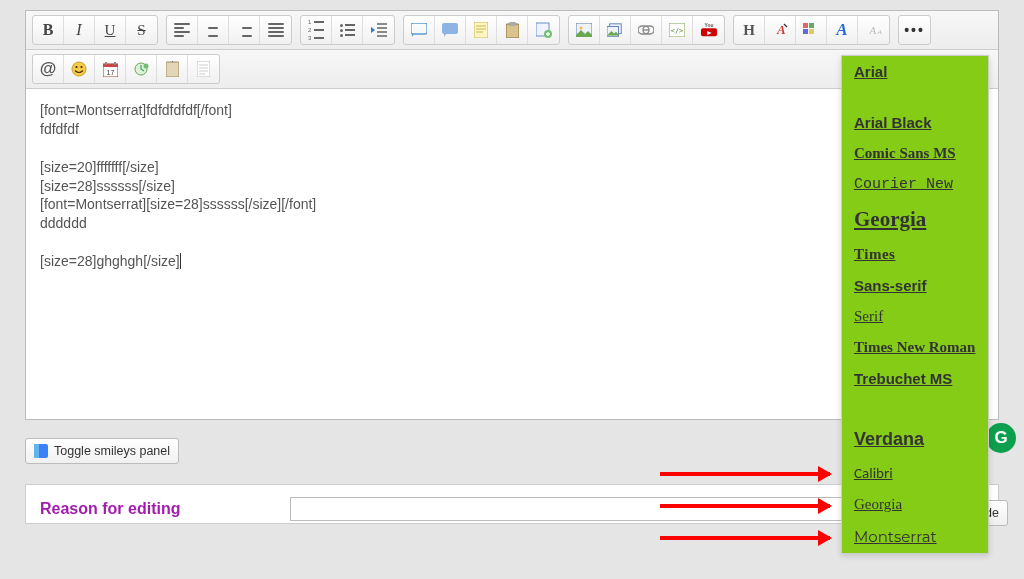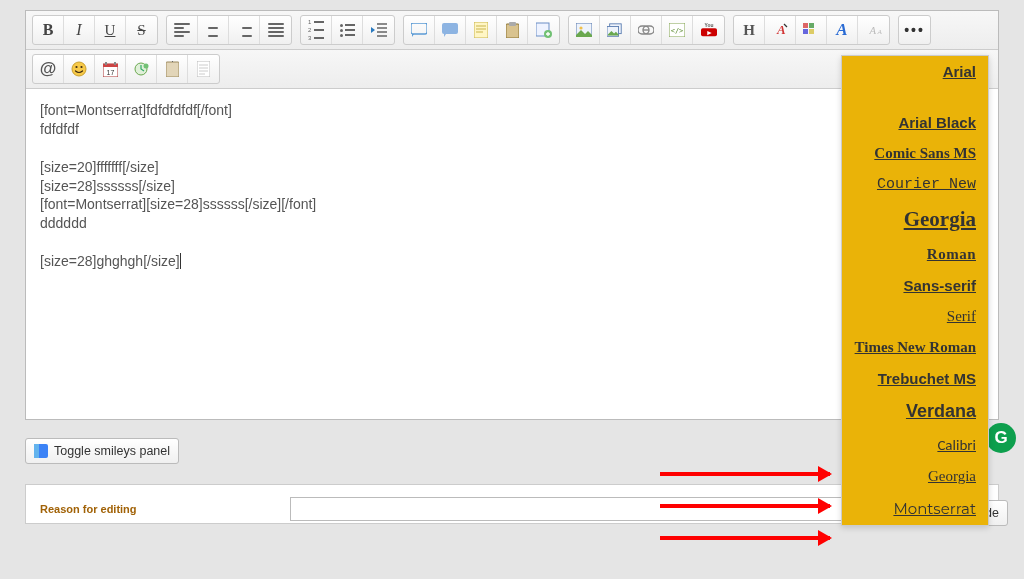--- a/index.html
+++ b/index.html
@@ -16,35 +16,35 @@
 .strike { text-decoration: line-through; font-family: 'Times New Roman', serif; font-size: 15px; }
 .toolbar-row2 { background: linear-gradient(#f7f7f7,#ededed); border-bottom: 1px solid #ccc; padding: 4px 6px; display: flex; align-items: center; gap: 2px; }
 .edit-area { background: #fff; padding: 12px 14px; min-height: 330px; font-family: Verdana, sans-serif; font-size: 14px; color: #555; white-space: pre-wrap; line-height: 1.35; }
 .caret { display:inline-block; width:1px; height:16px; background:#333; vertical-align:text-bottom; margin-left:0px; }
 .smileys-panel-wrap { margin: 18px 25px 0 25px; }
 .smileys-btn { display: inline-flex; align-items: center; gap: 6px; border: 1px solid #bbb; background: linear-gradient(#fff,#f0f0f0); padding: 5px 8px; border-radius: 3px; font-size: 12.5px; color: #333; cursor: pointer; }
 .smileys-icon { width: 14px; height: 14px; background: #3b82f6; border-radius: 2px; display: inline-block; position: relative; }
 .smileys-icon::before { content:''; position:absolute; left:0; top:0; width:5px; height:14px; background:#63b3ed; }
 .hide-btn { position: absolute; right: 16px; top: 500px; border: 1px solid #bbb; background: linear-gradient(#fff,#f0f0f0); padding: 5px 8px; border-radius: 3px; font-size: 12.5px; color: #333; cursor: pointer; text-align: right; }
 .reason-row { margin: 20px 25px 0 25px; background: #fff; border: 1px solid #ccc; padding: 12px 14px 2px; display: flex; align-items: center; gap: 10px; }
-.reason-label { font-weight: bold; font-size: 11px; color: #a16207; min-width: 240px; }
+.reason-label { font-weight: bold; font-size: 16px; color: #a21caf; min-width: 240px; }
 .reason-input { flex: 1; height: 24px; border: 1px solid #bbb; padding: 2px 6px; font-size: 12px; }
-.font-dropdown { position: absolute; right: 35px; top: 55px; width: 148px; background: #eab308; border: 1px solid #ccc; box-shadow: 0 2px 6px rgba(0,0,0,0.15); z-index: 100; font-size: 15px; text-align: right; }
+.font-dropdown { position: absolute; right: 35px; top: 55px; width: 148px; background: #84cc16; border: 1px solid #ccc; box-shadow: 0 2px 6px rgba(0,0,0,0.15); z-index: 100; font-size: 15px; }
 .font-item { padding: 7px 12px; cursor: pointer; text-decoration: underline; color: #333; }
 .f-arial { font-family: Arial; font-weight: bold; }
 .f-arialblack { font-family: 'Arial Black', Arial; font-weight: 900; margin-top: 20px; }
 .f-comic { font-family: 'Comic Sans MS', cursive; font-weight: bold; }
 .f-courier { font-family: 'Courier New', monospace; }
 .f-georgia { font-family: Georgia, serif; font-weight: bold; font-size: 21px; }
 .f-impact { font-family: Impact, 'Arial Black'; font-weight: bold; letter-spacing: 0.5px; }
 .f-sans { font-family: Liberation Sans, sans-serif; font-weight: bold; }
 .f-serif { font-family: serif; }
 .f-times { font-family: 'Times New Roman', serif; font-weight: bold; }
 .f-trebuchet { font-family: 'Trebuchet MS', sans-serif; font-weight: bold; }
-.f-verdana { font-family: Verdana, sans-serif; font-weight: bold; font-size: 18px; }
+.f-verdana { font-family: Verdana, sans-serif; font-weight: bold; font-size: 18px; margin-top: 28px; }
 .f-calibri { font-family: Calibri, Arial; }
 .f-papyrus { font-family: Papyrus, fantasy; }
 .f-montserrat { font-family: Montserrat, Arial; }
 .arrow { position: absolute; height: 4px; background: #ff0000; }
 .arrow::after { content:''; position:absolute; right:-2px; top:-6px; border-left:14px solid #ff0000; border-top:8px solid transparent; border-bottom:8px solid transparent; }
 .arrow1 { width: 170px; left: 660px; top: 472px; }
 .arrow2 { width: 170px; left: 660px; top: 504px; }
 .arrow3 { width: 170px; left: 660px; top: 536px; }
 .badge-circle { position:absolute; right:70px; top:425px; width:26px; height:26px; background:#142c5a; border-radius:50%; display:flex; align-items:center; justify-content:center; color:#fff; font-size:14px; box-shadow: 0 2px 5px rgba(0,0,0,.3); z-index: 40; }
 .badge-g { position:absolute; right:8px; top:423px; width:30px; height:30px; background:#0d9f4d; border-radius:50%; display:flex; align-items:center; justify-content:center; color:#fff; font-size:17px; font-weight:bold; z-index: 30; }
@@ -358,21 +358,21 @@
     <div class="reason-label">Reason for editing</div>
     <input class="reason-input" value="" style="">
   </div>
 
   <div class="font-dropdown">
     <div class="font-item f-arial">Arial</div>
     <div class="font-item f-arialblack">Arial Black</div>
     <div class="font-item f-comic">Comic Sans MS</div>
     <div class="font-item f-courier">Courier New</div>
     <div class="font-item f-georgia">Georgia</div>
-    <div class="font-item f-impact">Roman</div>
+    <div class="font-item f-impact">Times</div>
     <div class="font-item f-sans">Sans-serif</div>
     <div class="font-item f-serif">Serif</div>
     <div class="font-item f-times">Times New Roman</div>
     <div class="font-item f-trebuchet">Trebuchet MS</div>
     <div class="font-item f-verdana">Verdana</div>
     <div class="font-item f-calibri">Calibri</div>
     <div class="font-item f-papyrus">Georgia</div>
     <div class="font-item f-montserrat">Montserrat</div>
   </div>
 

